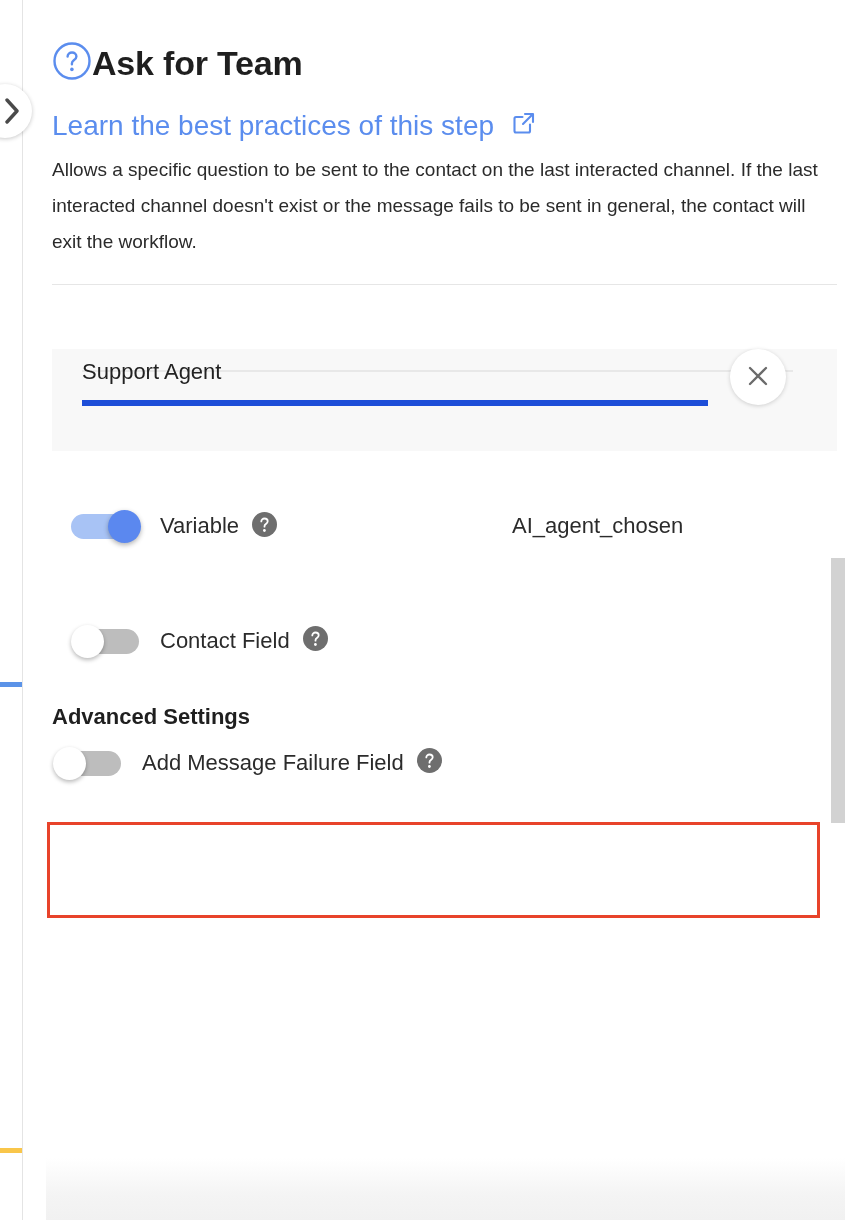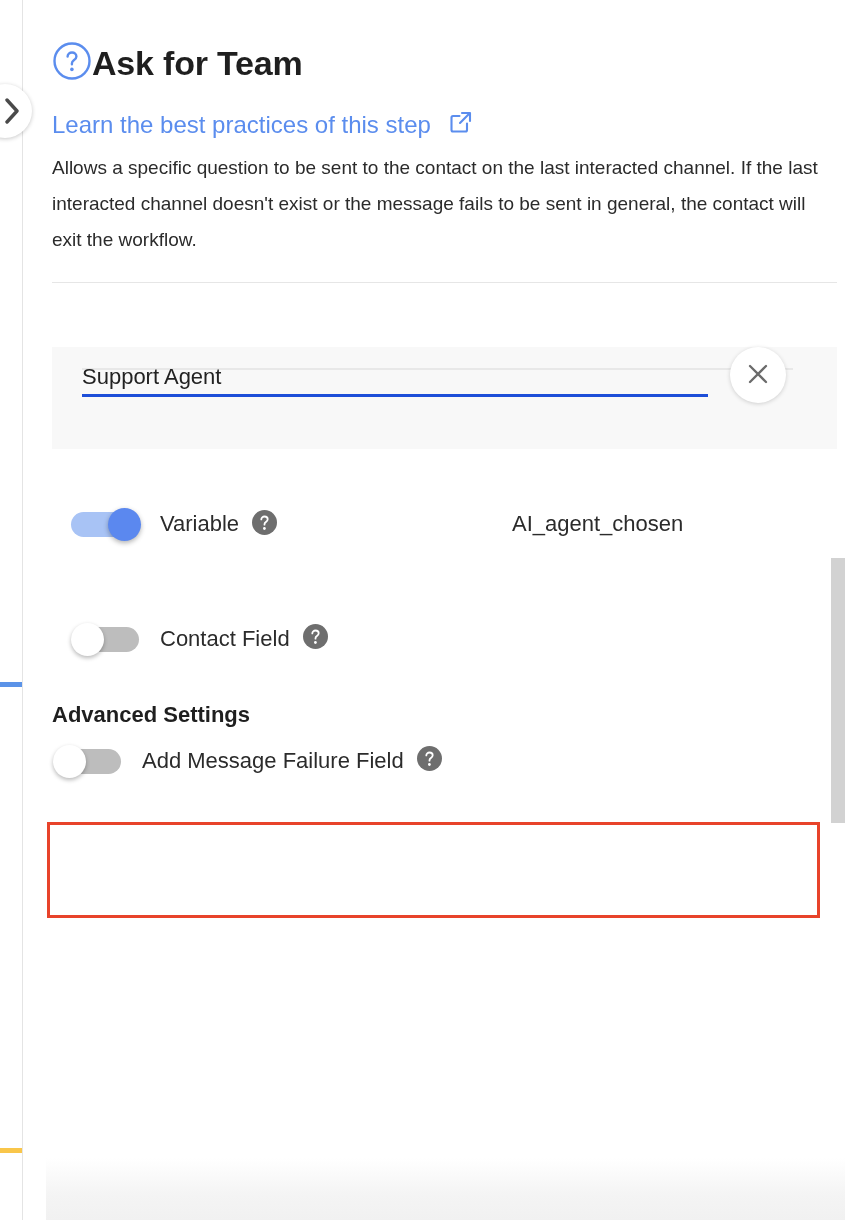--- a/index.html
+++ b/index.html
@@ -85,21 +85,21 @@
     line-height: 1;
   }
 
   
   #learn-link {
     display: flex;
     align-items: center;
     gap: 18px;
     margin-top: 25px;
     color: #5b8dee;
-    font-size: 24px;
+    font-size: 28px;
     text-decoration: none;
     width: max-content;
     cursor: pointer;
   }
   #learn-link-label { line-height: 1; }
 
   
   #step-description {
     margin-top: 10px;
     width: 784px;
@@ -136,22 +136,22 @@
   .choice-row {
     display: flex;
     align-items: center;
     padding: 0 0 0 30px;
     margin-top: 64px;
     position: relative;
   }
   .choice-input-wrap {
     flex: 0 0 auto;
     width: 626px;
-    border-bottom: 3px solid #1d4ed8;
-    padding-bottom: 4px;
+    border-bottom: 6px solid #1d4ed8;
+    padding-bottom: 16px;
   }
   .choice-input {
     border: none;
     outline: none;
     background: transparent;
     font-family: "Liberation Sans", sans-serif;
     font-size: 22px;
     color: #222222;
     width: 100%;
     padding: 0;

